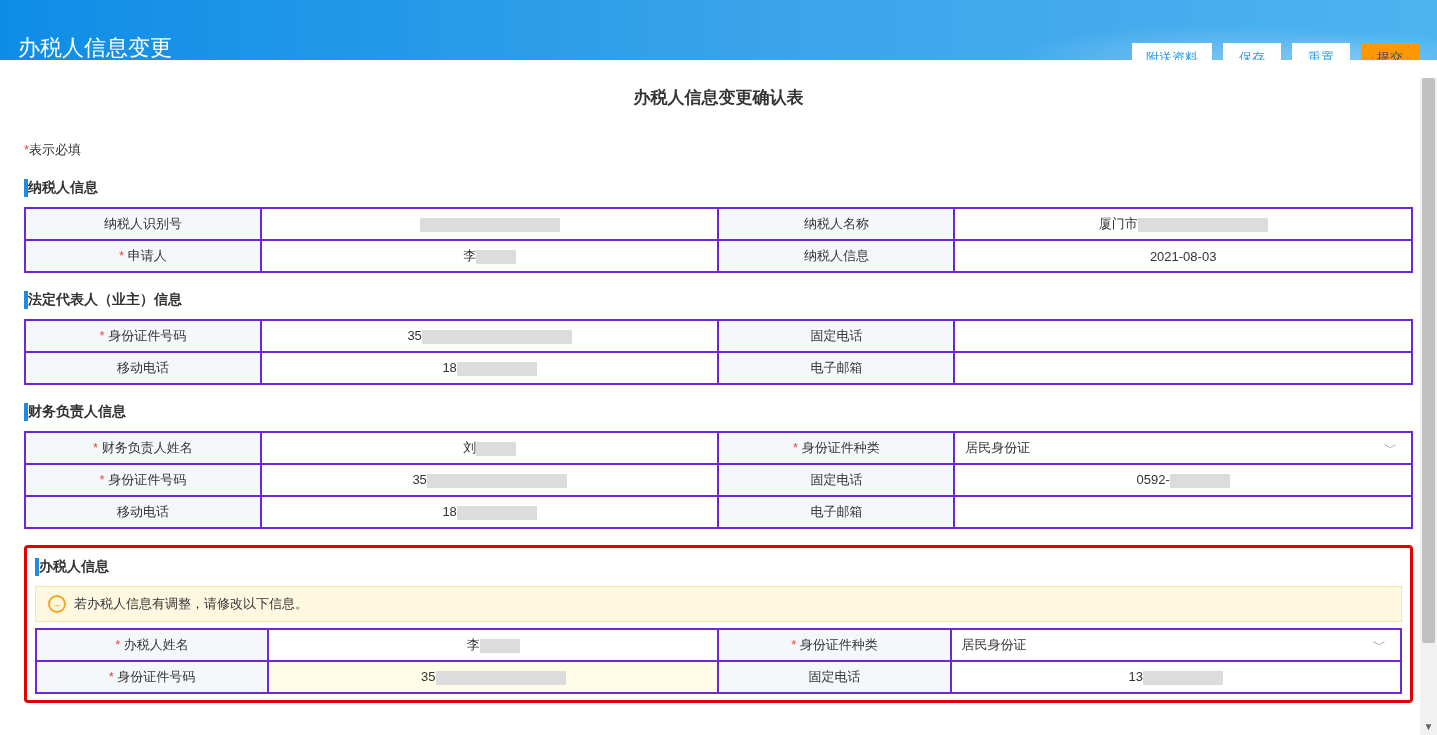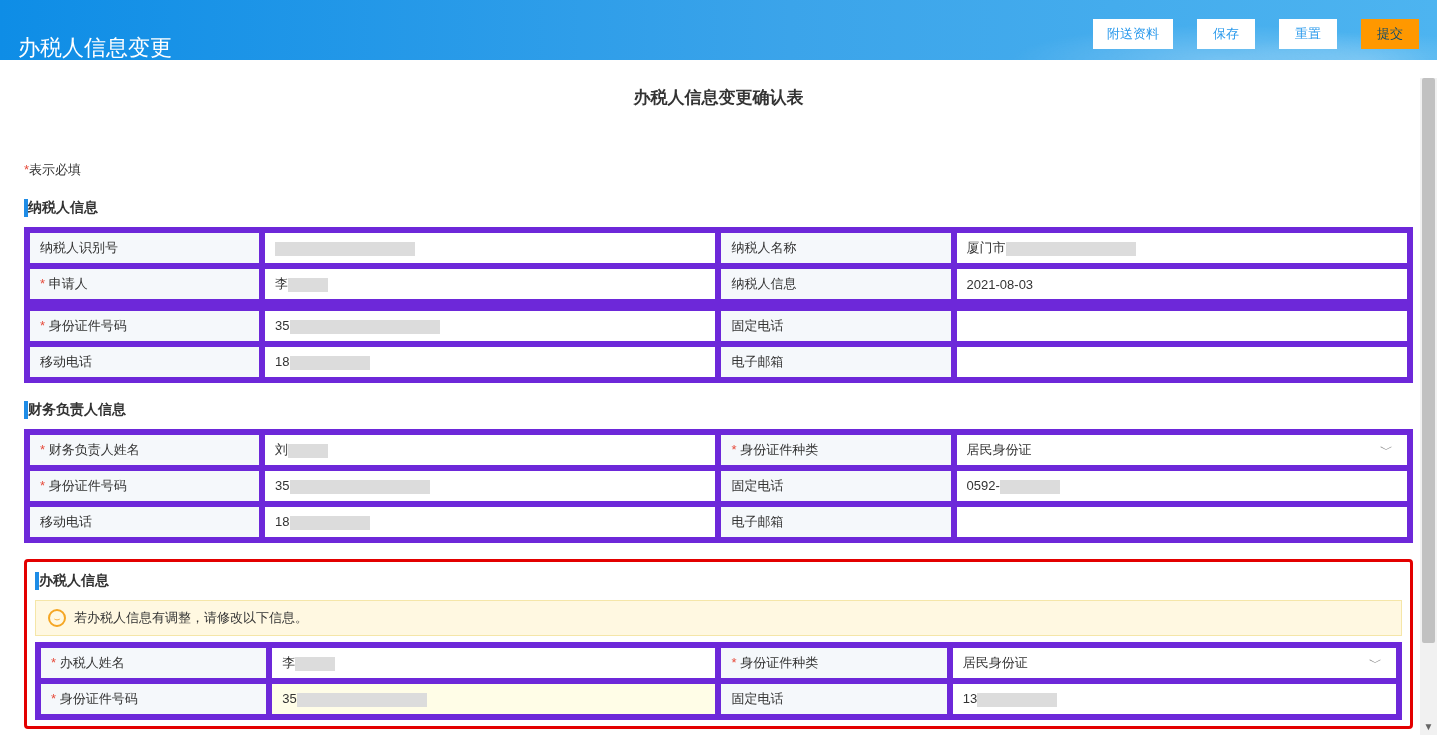--- a/index.html
+++ b/index.html
@@ -18,47 +18,48 @@
 .header::after {
   content: "";
   position: absolute;
   bottom: 0; left: 50%; right: 0;
   height: 40px;
   background: radial-gradient(ellipse 300px 50px at 70% 100%, rgba(255,255,255,0.25), transparent 70%),
               radial-gradient(ellipse 200px 40px at 90% 100%, rgba(255,255,255,0.2), transparent 70%);
   pointer-events: none;
 }
 .page-title { color: #fff; font-size: 22px; font-weight: 400; margin-top: 26px; }
-.toolbar { display: flex; gap: 24px; margin-top: 12px; z-index: 1; }
+.toolbar { display: flex; gap: 11px; margin-top: 36px; z-index: 1; }
 .btn {
   min-width: 58px; height: 30px; padding: 0 14px;
   background: #fff; color: #2B9AEC; border: none;
   font-size: 13px; cursor: pointer;
 }
 .btn-primary { background: #FF9800; color: #0c4a6e; }
 
 .content { padding: 0 24px 24px; }
-.form-title { text-align: center; font-size: 17px; font-weight: 600; margin: 26px 0 52px; }
+.form-title { text-align: center; font-size: 17px; font-weight: 600; margin: 26px 0 32px; }
 .required-note { color: #333; margin-bottom: 20px; }
 .required-note .star { color: #e74c3c; }
 
 .section-title {
   border-left: 4px solid #1E8CE6;
   padding-left: 0;
   font-size: 14px;
   font-weight: 600;
   margin: 18px 0 10px;
 }
 
 table.grid { width: 100%; border-collapse: collapse; table-layout: fixed; }
 table.grid td {
-  border: 6px solid #6d28d9;
+  border: 2px solid #6d28d9;
   padding: 6px 10px;
   height: 30px;
   vertical-align: middle;
+  text-align: center;
 }
 table.grid td.label { background: #f5f8fb; width: 17%; }
 table.grid td.value { width: 33%; }
 .req::before { content: "* "; color: #e74c3c; }
 
 .redact { display: inline-block; background: #dcdcdc; height: 14px; vertical-align: middle; }
 
 .select-wrap { position: relative; display: flex; align-items: center; }
 .select-wrap .chev { position: absolute; right: 4px; color: #888; pointer-events: none; }
 
@@ -123,20 +124,21 @@
     </tr>
     <tr>
       <td class="label req">申请人</td>
       <td class="value"><span>李</span><span class="redact" style="width:40px"></span></td>
       <td class="label">纳税人信息</td>
       <td class="value">2021-08-03</td>
     </tr>
   </tbody>
     </table>
 
+  <div class="section-title">法定代表人（业主）信息</div>
   <table class="grid">
     <tbody>
     <tr>
       <td class="label req">身份证件号码</td>
       <td class="value"><span>35</span><span class="redact" style="width:150px"></span></td>
       <td class="label">固定电话</td>
       <td class="value"></td>
     </tr>
     <tr>
       <td class="label">移动电话</td>

